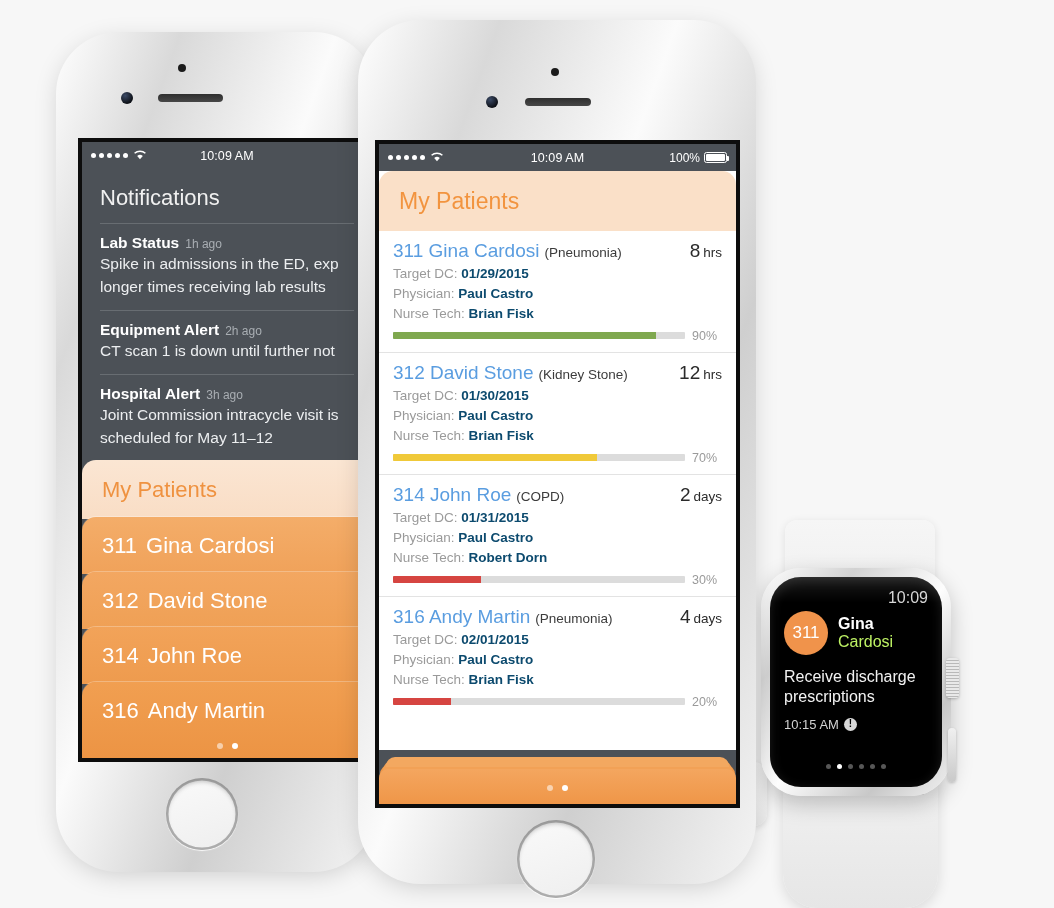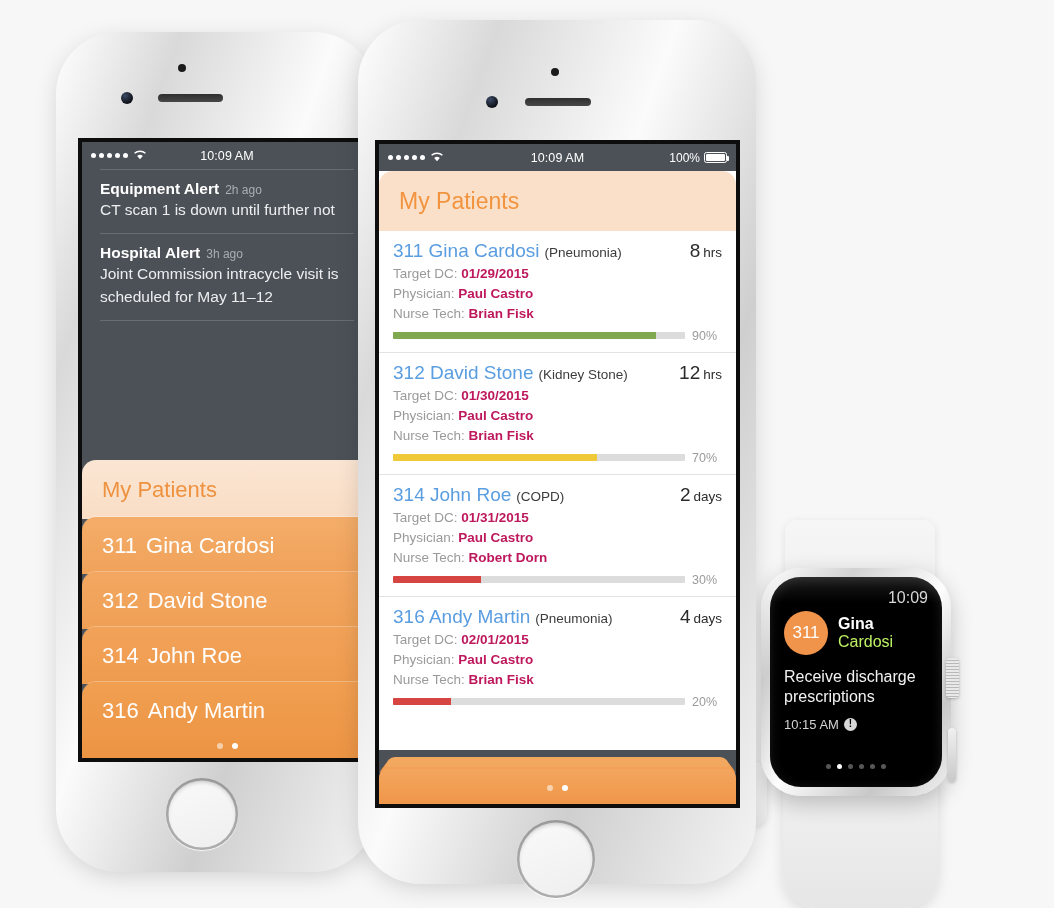--- a/index.html
+++ b/index.html
@@ -95,21 +95,21 @@
   .plist { background:#fff; }
   .prow { padding:9px 14px 6px; border-top:1px solid #e3e3e3; }
   .prow:first-child { border-top:none; }
   .prow-top { display:flex; align-items:baseline; }
   .pname { color:#5a9de0; font-size:19px; }
   .pdiag { color:#3c3c3c; font-size:13.5px; margin-left:5px; }
   .ptime { margin-left:auto; color:#2b2b2b; white-space:nowrap; }
   .ptime b { font-size:19px; font-weight:400; }
   .ptime span { font-size:13.5px; margin-left:3px; }
   .pmeta { font-size:13.5px; color:#9a9a9a; line-height:1.48; margin-top:2px; }
-  .pmeta b { color:#be185d; font-weight:bold; }
+  .pmeta b { color:#0c4a6e; font-weight:bold; }
   .pbar-wrap { display:flex; align-items:center; gap:7px; margin:5px 0 3px; }
   .pbar { flex:1; height:7px; background:#dcdcdc; border-radius:1px; overflow:hidden; }
   .pbar i { display:block; height:100%; }
   .ppct { font-size:12.5px; color:#9a9a9a; width:30px; }
 
   .rp-bottom { position:absolute; left:0; right:0; bottom:0; background:#4c5157;
                padding-top:7px; }
   .rp-stack { position:relative; height:47px; }
   .rp-stack .edge { position:absolute; left:7px; right:7px; height:10px;
      border-radius:9px 9px 0 0; background:#f3a860; }
@@ -189,22 +189,30 @@
         <span class="wifi">
           <svg width="14" height="11" viewBox="0 0 14 11">
               <path d="M7 10.2 L4.2 6.9 a4.4 4.4 0 0 1 5.6 0 Z" fill="#fff"></path>
               <path d="M1.6 4.3 a8 8 0 0 1 10.8 0" stroke="#fff" stroke-width="1.5" fill="none"></path>
             </svg>
         </span>
         <span class="sb-time">10:09 AM</span>
       </div>
 
       <div class="notif-panel">
+        <div class="notif-title">Notifications</div>
         <div class="notif-list">
 
+          <div class="notif-item">
+            <div class="notif-head">
+              <span>Lab Status</span><span class="notif-ago">1h ago</span>
+            </div>
+            <div class="notif-body">Spike in admissions in the ED, exp</div>
+            <div class="notif-body">longer times receiving lab results</div>
+          </div>
 
           <div class="notif-item">
             <div class="notif-head">
               <span>Equipment Alert</span><span class="notif-ago">2h ago</span>
             </div>
             <div class="notif-body">CT scan 1 is down until further not</div>
           </div>
 
           <div class="notif-item">
             <div class="notif-head">

